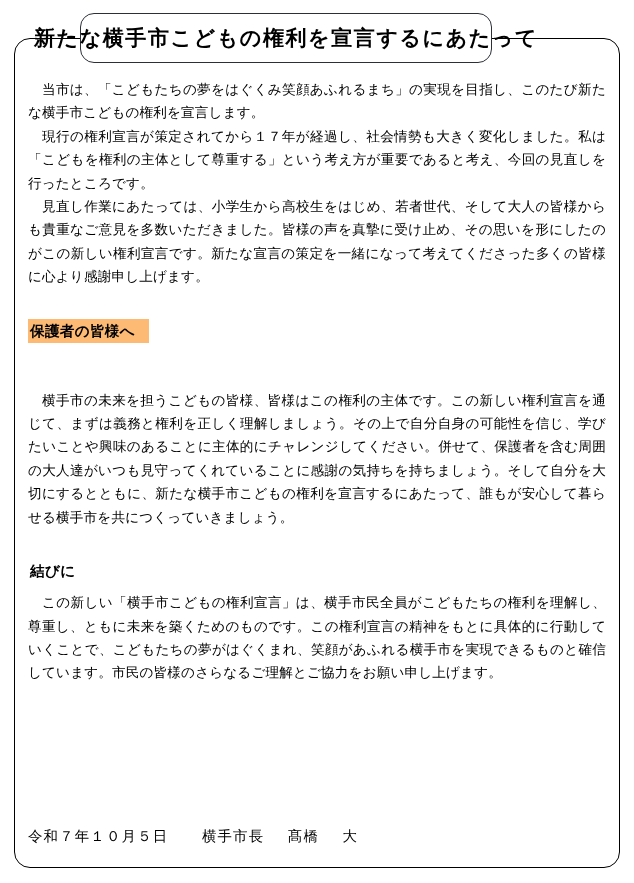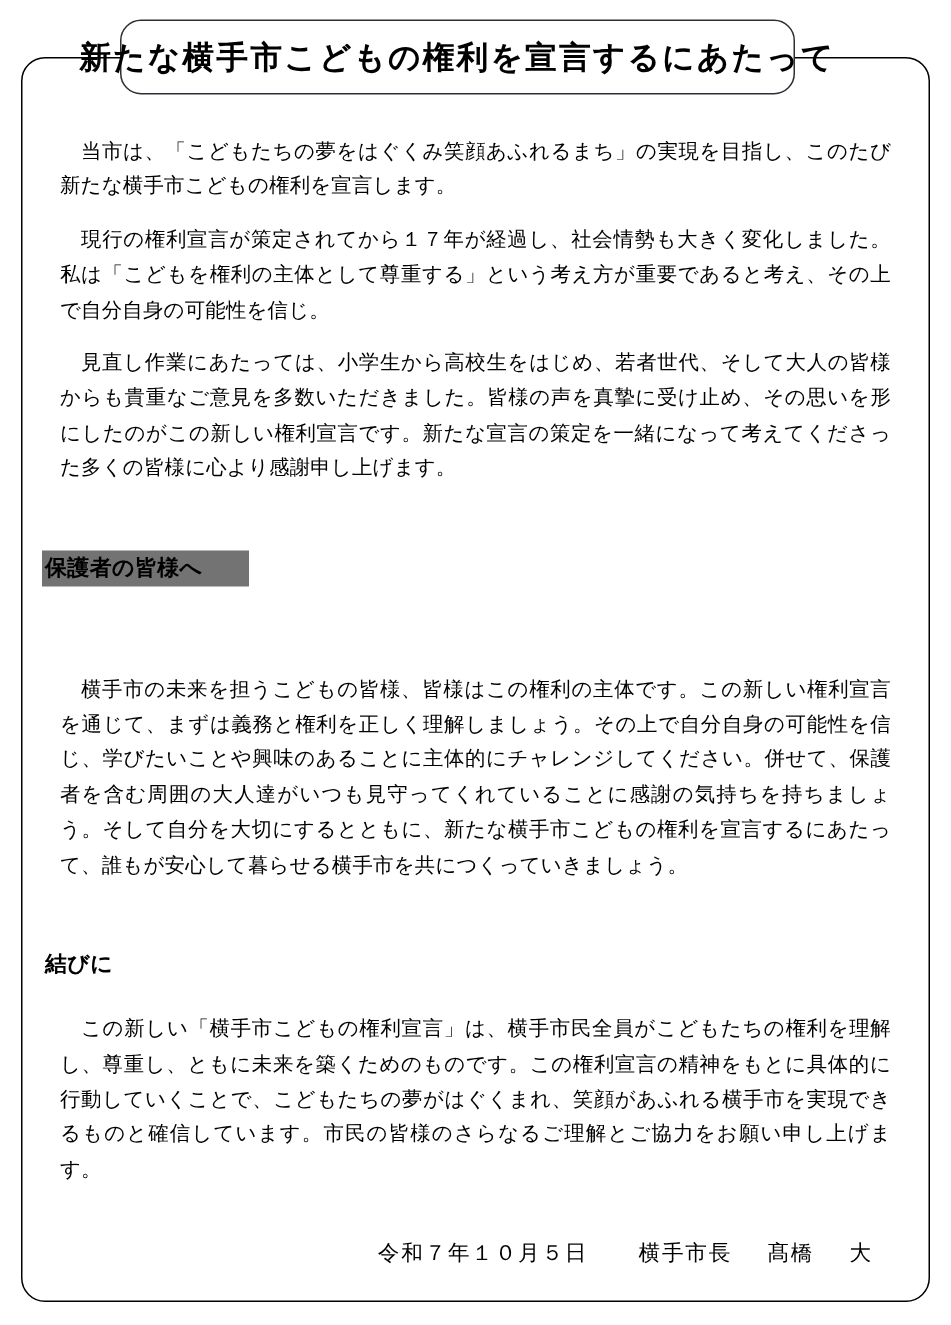--- a/index.html
+++ b/index.html
@@ -33,21 +33,21 @@
     border: 1.6px solid #000000;
     border-radius: 16px;
     background: transparent;
   }
 
   
   #title-box {
     position: absolute;
     left: 80px;
     top: 13px;
-    width: 450px;
+    width: 412px;
     height: 50px;
     box-sizing: border-box;
     border: 1.6px solid #2b2f36;
     border-radius: 14px;
     background: #ffffff;
     display: flex;
     align-items: center;
     justify-content: center;
     z-index: 5;
   }
@@ -65,21 +65,21 @@
     position: absolute;
     left: 28px;
     top: 78px;
     width: 578px;
     height: 780px;
     box-sizing: border-box;
     z-index: 2;
   }
 
   p.para {
-    margin: 12px;
+    margin: 0;
     font-size: 13.6px;
     line-height: 23.4px;
     text-indent: 14px;
     text-align: justify;
     text-justify: inter-character;
     letter-spacing: 0.15px;
     word-break: break-all;
   }
 
   .gap-sm { height: 8px; }
@@ -88,36 +88,36 @@
   h2.section-head {
     margin: 0;
     font-size: 14.6px;
     font-weight: bold;
     line-height: 20px;
     letter-spacing: 0.3px;
     display: inline-block;
     white-space: nowrap;
   }
   h2.section-head.hl {
-    background: #737373;
-    padding: 2px 31px 2px 2px;
+    background: #fdba74;
+    padding: 2px 14px 2px 2px;
   }
   h2.section-head.plain {
     background: transparent;
     padding: 2px 2px 2px 2px;
   }
   .head-row { line-height: 0; }
 
   
   #signature {
     position: absolute;
     left: 28px;
     top: 826px;
     width: 578px;
-    text-align: right;
+    text-align: left;
     padding-right: 24px;
     box-sizing: border-box;
     font-size: 14.4px;
     letter-spacing: 1.2px;
     line-height: 20px;
     white-space: nowrap;
     z-index: 3;
   }
   #signature .sig-sep { display: inline-block; width: 22px; }
   #signature .sig-sep-sm { display: inline-block; width: 12px; }
@@ -129,21 +129,21 @@
 
   <div id="doc-frame"></div>
 
   <div id="title-box">
     <span id="title-text">新たな横手市こどもの権利を宣言するにあたって</span>
   </div>
 
   <div id="content">
 
     <p class="para">当市は、「こどもたちの夢をはぐくみ笑顔あふれるまち」の実現を目指し、このたび新たな横手市こどもの権利を宣言します。</p>
-    <p class="para">現行の権利宣言が策定されてから１７年が経過し、社会情勢も大きく変化しました。私は「こどもを権利の主体として尊重する」という考え方が重要であると考え、その上で自分自身の可能性を信じ。</p>
+    <p class="para">現行の権利宣言が策定されてから１７年が経過し、社会情勢も大きく変化しました。私は「こどもを権利の主体として尊重する」という考え方が重要であると考え、今回の見直しを行ったところです。</p>
     <p class="para">見直し作業にあたっては、小学生から高校生をはじめ、若者世代、そして大人の皆様からも貴重なご意見を多数いただきました。皆様の声を真摯に受け止め、その思いを形にしたのがこの新しい権利宣言です。新たな宣言の策定を一緒になって考えてくださった多くの皆様に心より感謝申し上げます。</p>
 
     <div class="gap-lg"></div>
 
     <div class="head-row">
       <h2 class="section-head hl">保護者の皆様へ</h2>
     </div>
     <div class="gap-sm"></div>
 
     <div class="gap-lg"></div>

